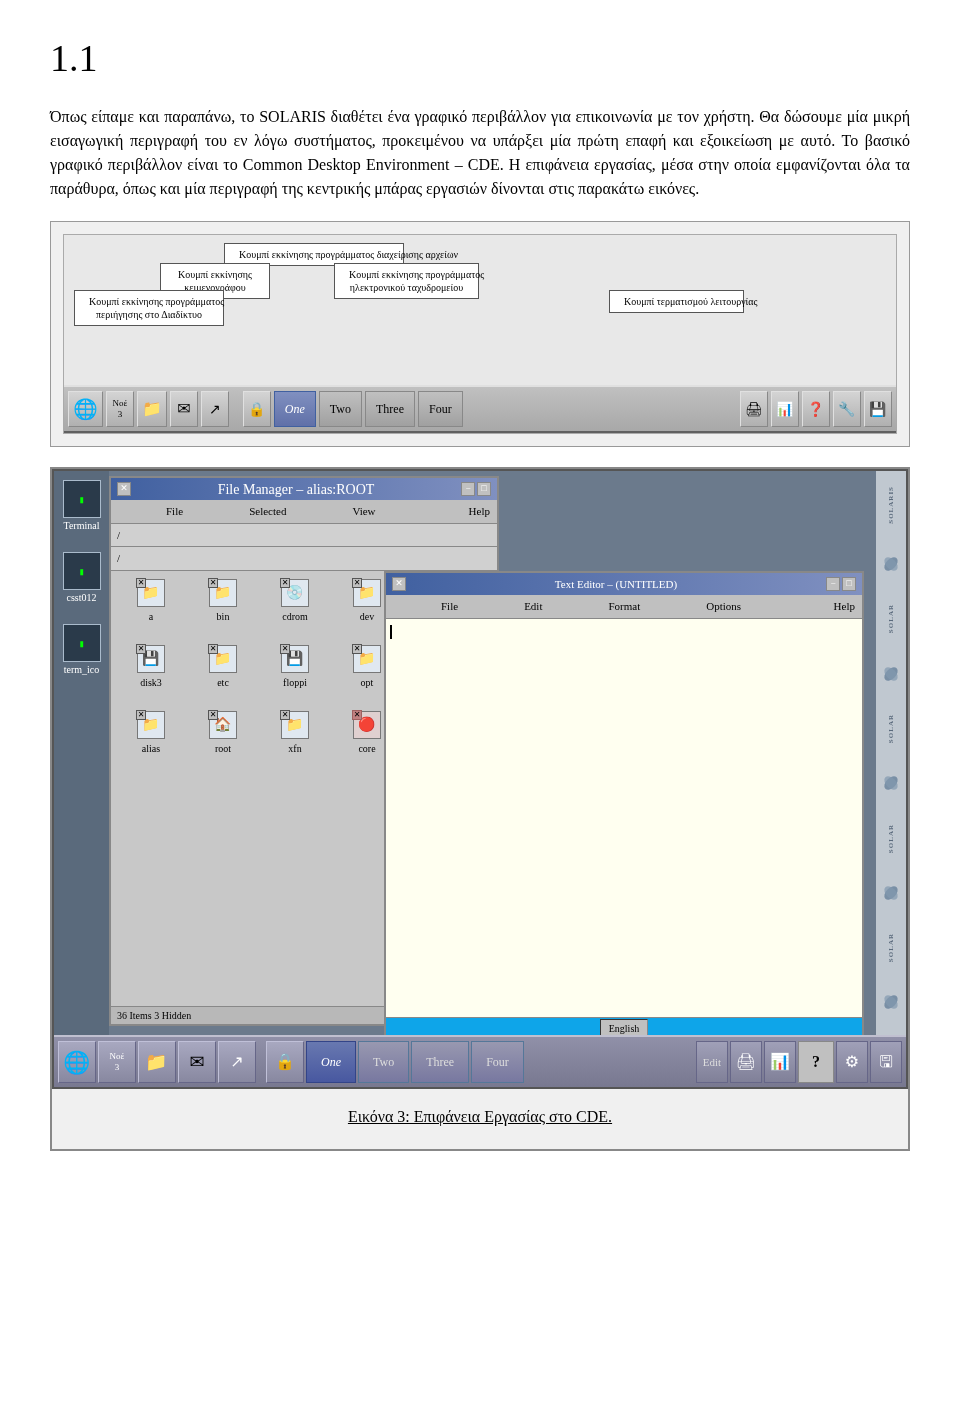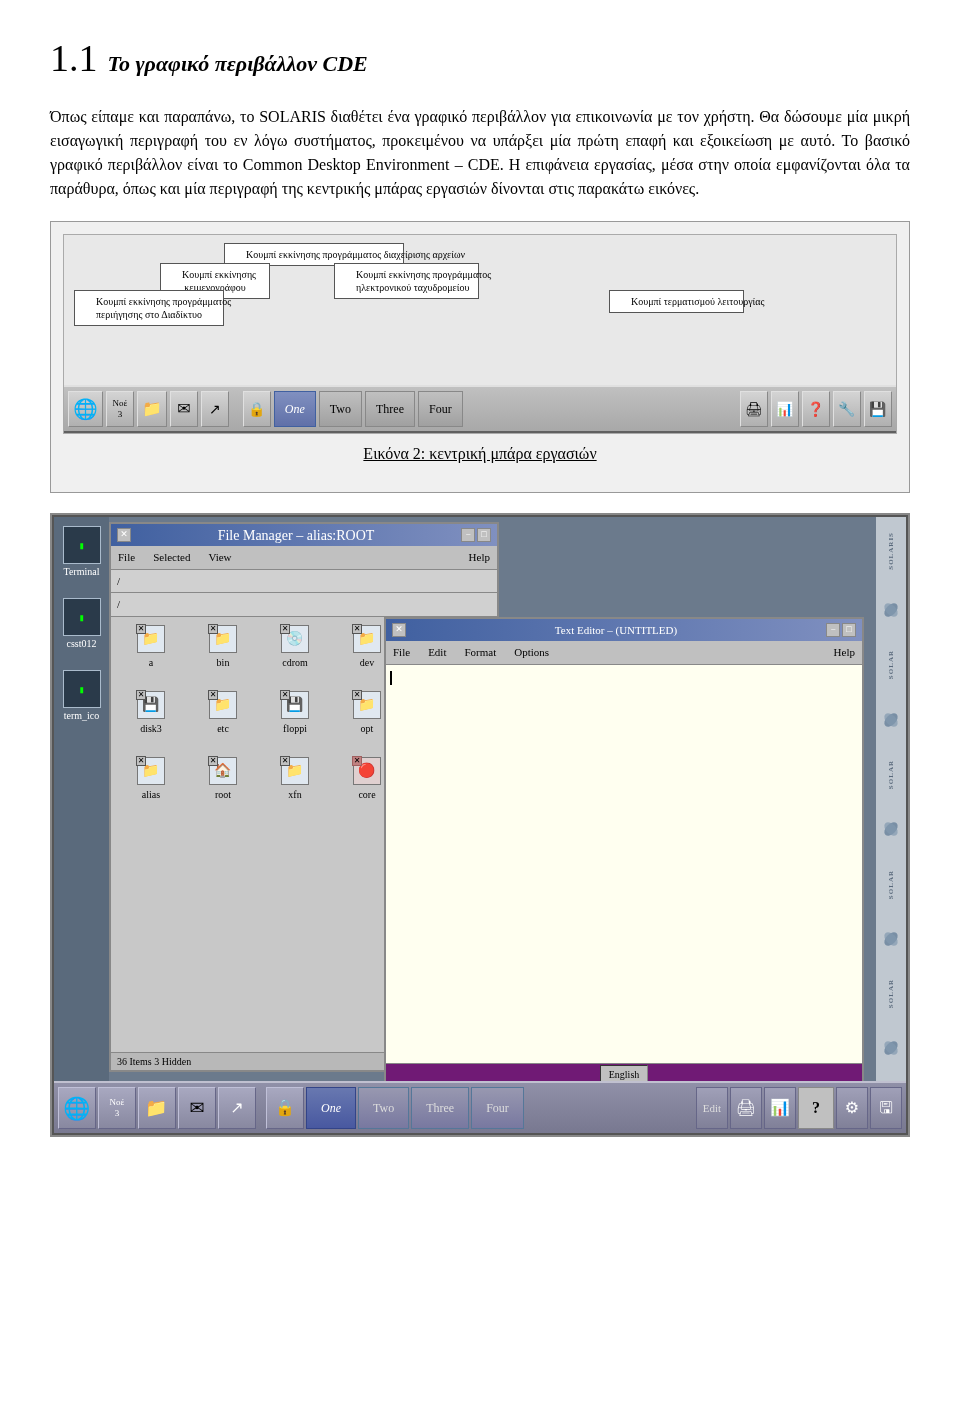--- a/index.html
+++ b/index.html
@@ -59,21 +59,21 @@
       background: #e8e8e8;
       border: 1px solid #aaa;
       padding: 15px;
       position: relative;
       height: 200px;
     }
 
     .tooltip-box {
       background: #ffffff;
       border: 1px solid #555;
-      padding: 4px 21px;
+      padding: 4px 14px;
       font-size: 11px;
       text-align: center;
       position: absolute;
       white-space: nowrap;
       line-height: 1.3;
     }
 
     
     .taskbar-strip {
       position: absolute;
@@ -228,20 +228,21 @@
       padding: 2px 4px;
       font-size: 11px;
       display: flex;
       gap: 12px;
       border-bottom: 1px solid #888;
     }
 
     .menu-item {
       cursor: pointer;
       padding: 1px 3px;
+      margin-left: 48px;
     }
 
     .window-path {
       padding: 3px 6px;
       font-size: 11px;
       border-bottom: 1px solid #888;
       background: #d0d0d0;
     }
 
     .file-content {
@@ -332,21 +333,21 @@
 
     .editor-cursor {
       display: inline-block;
       width: 2px;
       height: 14px;
       background: #000;
       vertical-align: middle;
     }
 
     .editor-statusbar {
-      background: #701a75;
+      background: #0ea5e9;
       padding: 4px 6px;
       font-size: 10px;
       border-top: 1px solid #888;
       height: 22px;
       display: flex;
       align-items: center;
       justify-content: center;
     }
 
     .lang-btn {
@@ -469,21 +470,20 @@
       font-weight: bold;
       cursor: pointer;
     }
 
   </style>
 </head>
 <body>
 
 <div class="section-heading">
   <span class="section-number">1.1</span>
-  <span class="section-title">Το γραφικό περιβάλλον CDE</span>
 </div>
 
 <p class="body-text">Όπως είπαμε και παραπάνω, το SOLARIS διαθέτει ένα γραφικό περιβάλλον για επικοινωνία με τον χρήστη. Θα δώσουμε μία μικρή εισαγωγική περιγραφή του εν λόγω συστήματος, προκειμένου να υπάρξει μία πρώτη επαφή και εξοικείωση με αυτό. Το βασικό γραφικό περιβάλλον είναι το Common Desktop Environment – CDE. Η επιφάνεια εργασίας, μέσα στην οποία εμφανίζονται όλα τα παράθυρα, όπως και μία περιγραφή της κεντρικής μπάρας εργασιών δίνονται στις παρακάτω εικόνες.</p>
 
 <div class="figure-container">
   <div class="toolbar-diagram">
 
     <div class="tooltip-box" style="top:8px; left:160px; width:180px; font-size:10px;">
       Κουμπί εκκίνησης προγράμματος διαχείρισης αρχείων
     </div>
@@ -526,21 +526,20 @@
       <div class="tb-tab">Four</div>
       <div class="tb-spacer"></div>
 
       <div class="tb-btn" style="font-size:14px;">🖨</div>
       <div class="tb-btn" style="font-size:14px;">📊</div>
       <div class="tb-btn" style="font-size:14px;">❓</div>
       <div class="tb-btn" style="font-size:14px;">🔧</div>
       <div class="tb-btn" style="font-size:14px;">💾</div>
     </div>
   </div>
-  <div class="figure-caption">Εικόνα 2: κεντρική μπάρα εργασιών</div>
 </div>
 
 <div class="figure-container" style="padding:0; border:2px solid #888;">
   <div class="cde-desktop">
 
     <div class="cde-sidebar">
       <div class="sidebar-icon">
         <div class="sidebar-icon-img" style="background:#2a3a4a; color:#00ff00; font-size:10px; font-family:monospace;">▮</div>
         <span class="sidebar-icon-label">Terminal</span>
       </div>
@@ -765,13 +764,14 @@
       <div class="cde-tb-action" style="font-size:11px; color:#ddd; padding: 0 6px;">Edit</div>
 
       <div class="cde-tb-action" style="font-size:16px;">🖨</div>
       <div class="cde-tb-action" style="font-size:16px;">📊</div>
       <div class="help-box">?</div>
       <div class="cde-tb-action" style="font-size:16px;">⚙</div>
       <div class="cde-tb-action" style="font-size:16px;">🖫</div>
     </div>
 
   </div>
+  <div class="figure-caption" style="padding: 8px 0 6px 0;">Εικόνα 3: Επιφάνεια Εργασίας στο CDE.</div>
 </div>
 
 </body></html>

